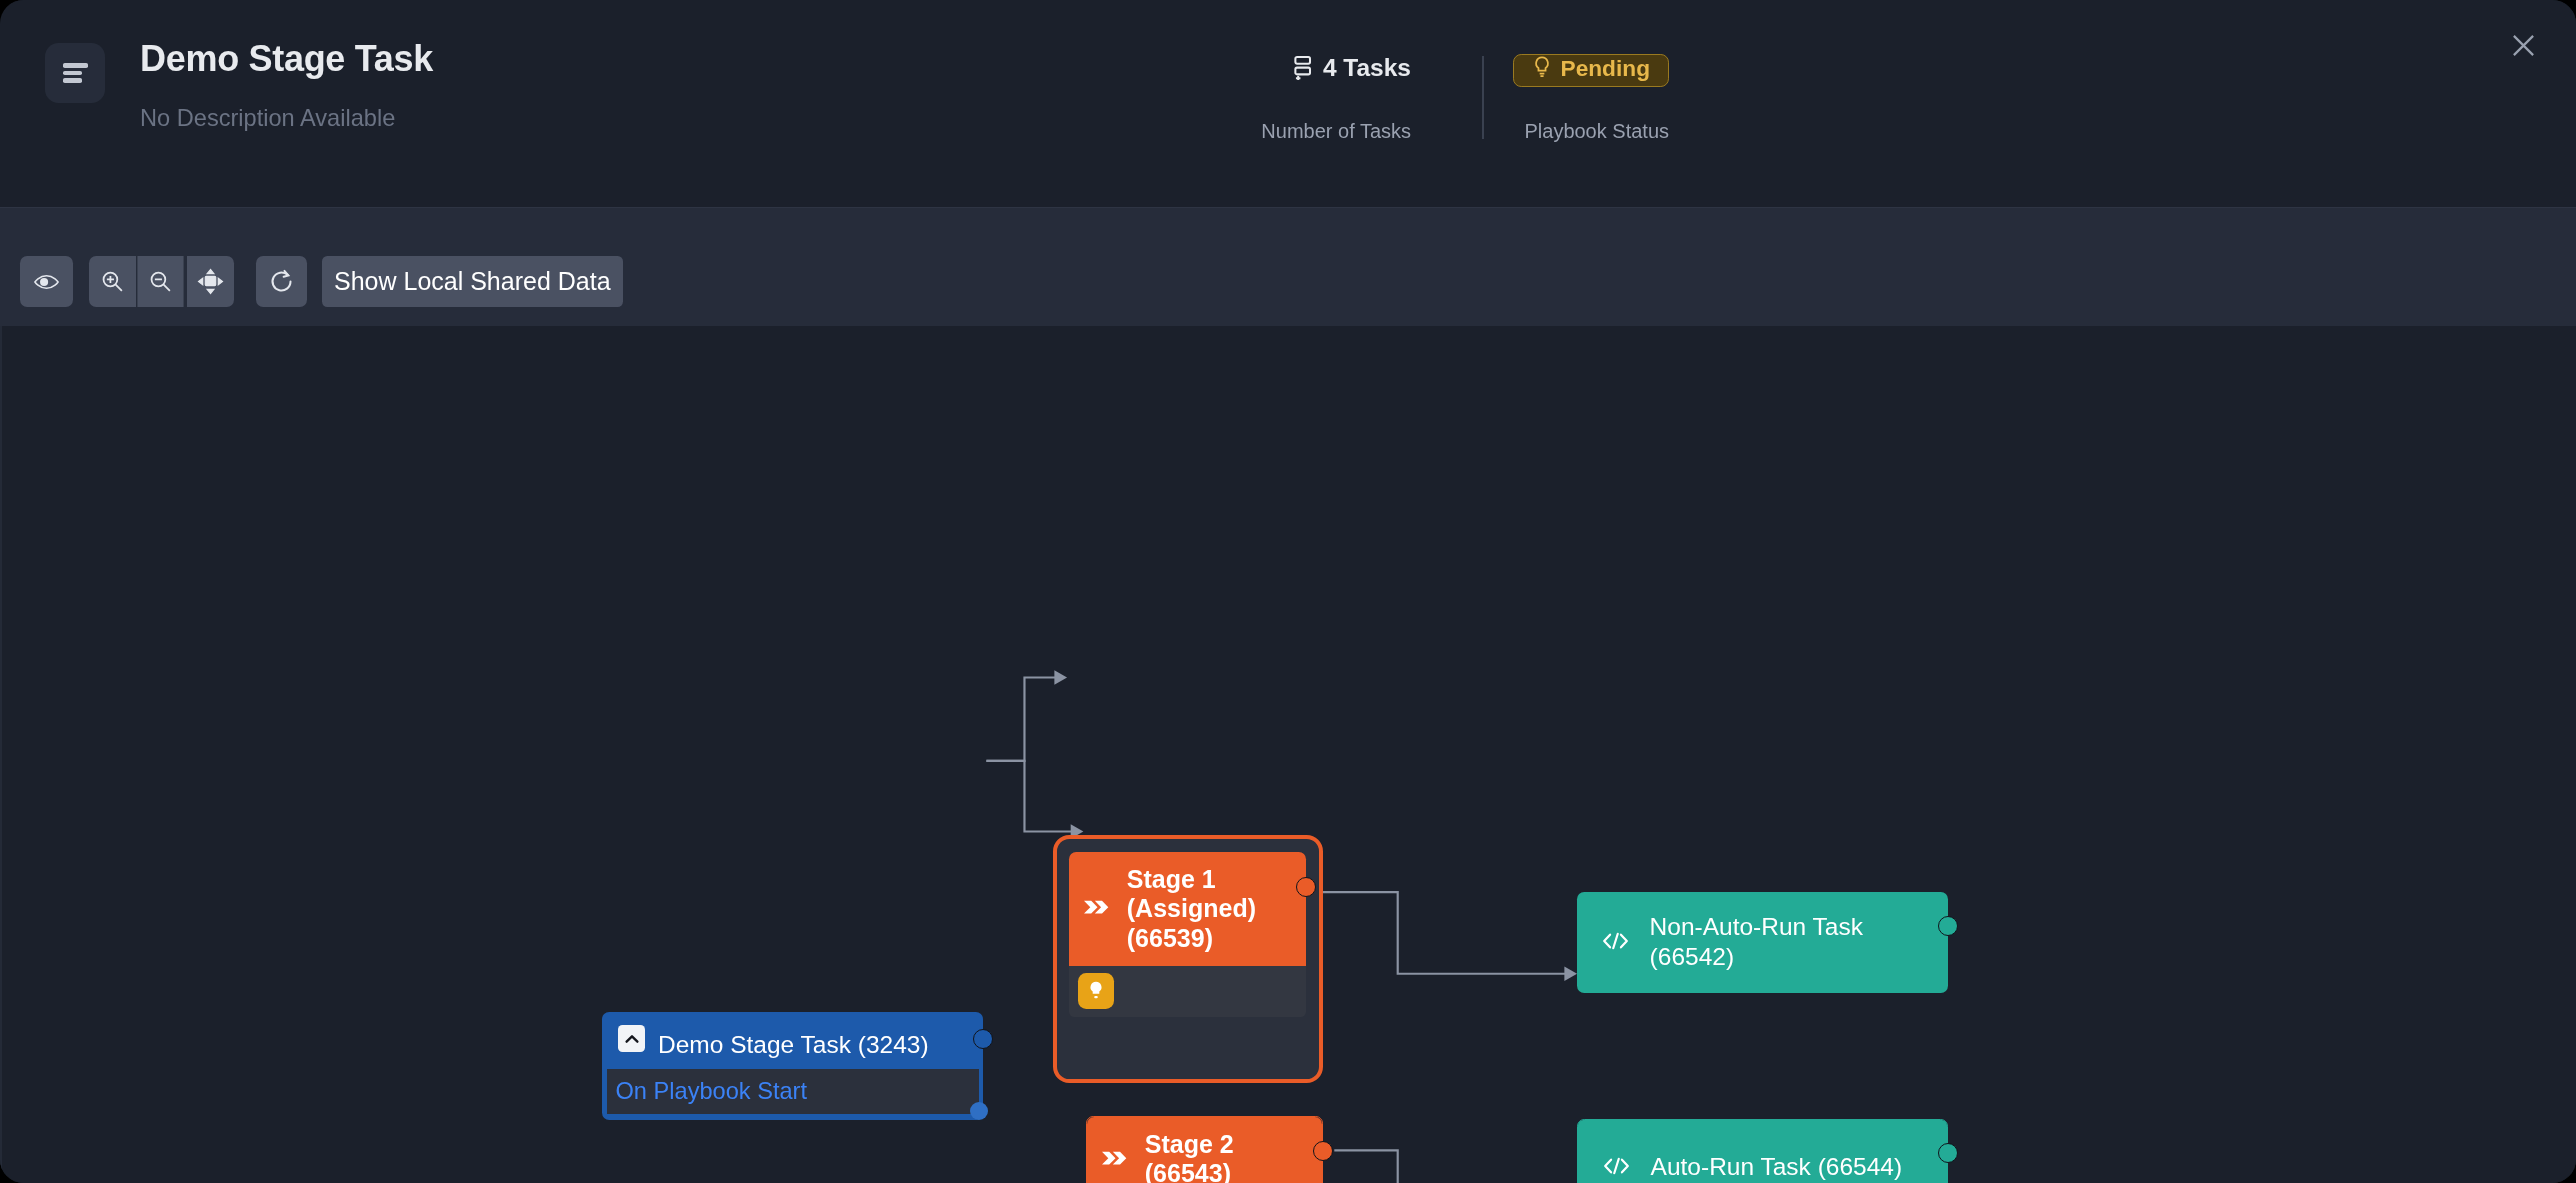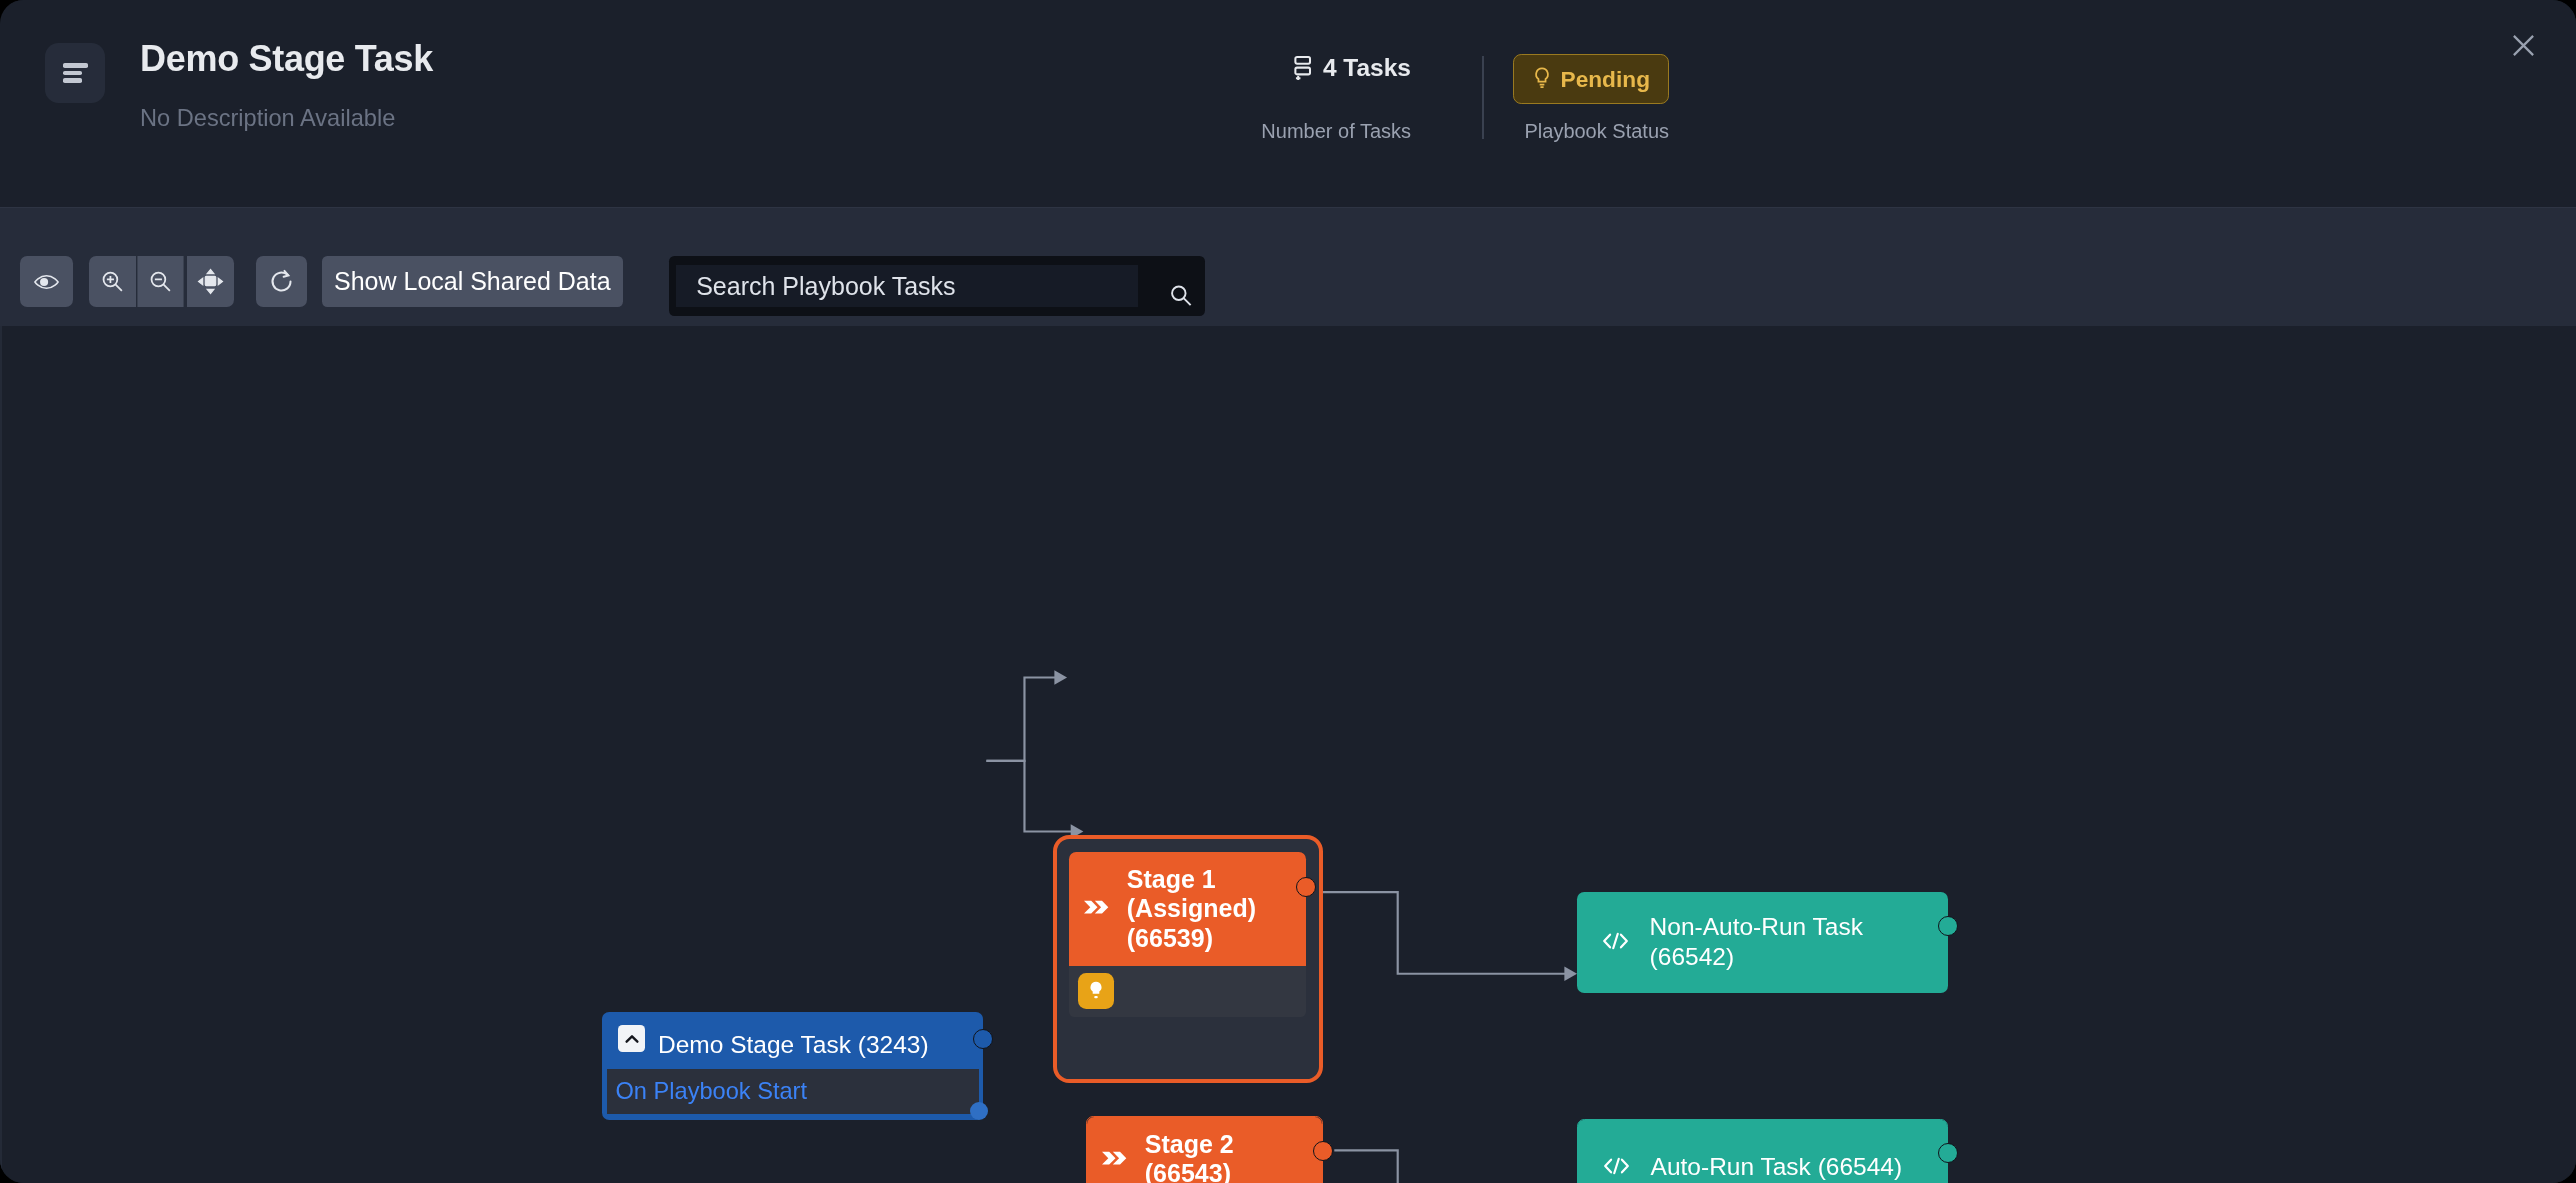--- a/index.html
+++ b/index.html
@@ -57,24 +57,24 @@
   #tasks-stat-caption {
     position: absolute; right: 1169px; top: 120px;
     font-size: 20px; color: #9aa1b0; white-space: nowrap;
   }
   #header-divider {
     position: absolute; right: 1096px; top: 56px;
     width: 1.8px; height: 83px; background: #3a4150;
   }
   #status-badge {
     position: absolute; right: 911px; top: 54px;
-    height: 50px; padding: 0 18px;
+    height: 33px; padding: 0 18px;
     background: #4a3a10; border: 1.8px solid #9a7a20;
     border-radius: 8.2px;
-    display: flex; align-items: center; gap: 9px;
+    display: flex; align-items: flex-start; gap: 9px;
     cursor: pointer;
   }
   #status-badge .txt {
     font-size: 22.7px; font-weight: bold; color: #e8b84b;
   }
   #status-caption {
     position: absolute; right: 911px; top: 120px;
     font-size: 20px; color: #9aa1b0; white-space: nowrap;
   }
   #close-btn {
@@ -304,29 +304,20 @@
     <svg width="27" height="27" viewBox="0 0 24 24" fill="none" stroke="#e4e7ed" stroke-width="1.8" stroke-linecap="round">
       <path d="M20 12a8 8 0 1 1-2.6-5.9"></path>
       <path d="M14.6 2.6L18.1 6.6l-4.2 1.1"></path>
     </svg>
   </div>
 
   <div id="shared-data-btn">
     <span>Show Local Shared Data</span>
   </div>
 
-  <div id="search-wrap">
-    <input id="search-input" type="text" placeholder="Search Playbook Tasks" style="">
-    <span id="search-icon">
-      <svg width="27" height="27" viewBox="0 0 24 24" fill="none" stroke="#dfe3ea" stroke-width="1.7">
-        <circle cx="10.5" cy="10" r="6"></circle>
-        <path d="M15 14.6L21 20.6"></path>
-      </svg>
-    </span>
-  </div>
 
   <div id="canvas">
 
     <svg id="edges" viewBox="0 0 2840 946" width="2573" height="857">
 
       <path d="M1086 480 L1128 480 L1128 388 L1165 388" fill="none" stroke="#8b93a3" stroke-width="2.4"></path>
       <path d="M1161 380 l14 8 l-14 8 z" fill="#8b93a3"></path>
 
       <path d="M1086 480 L1128 480 L1128 558 L1183 558" fill="none" stroke="#8b93a3" stroke-width="2.4"></path>
       <path d="M1179 550 l14 8 l-14 8 z" fill="#8b93a3"></path>

